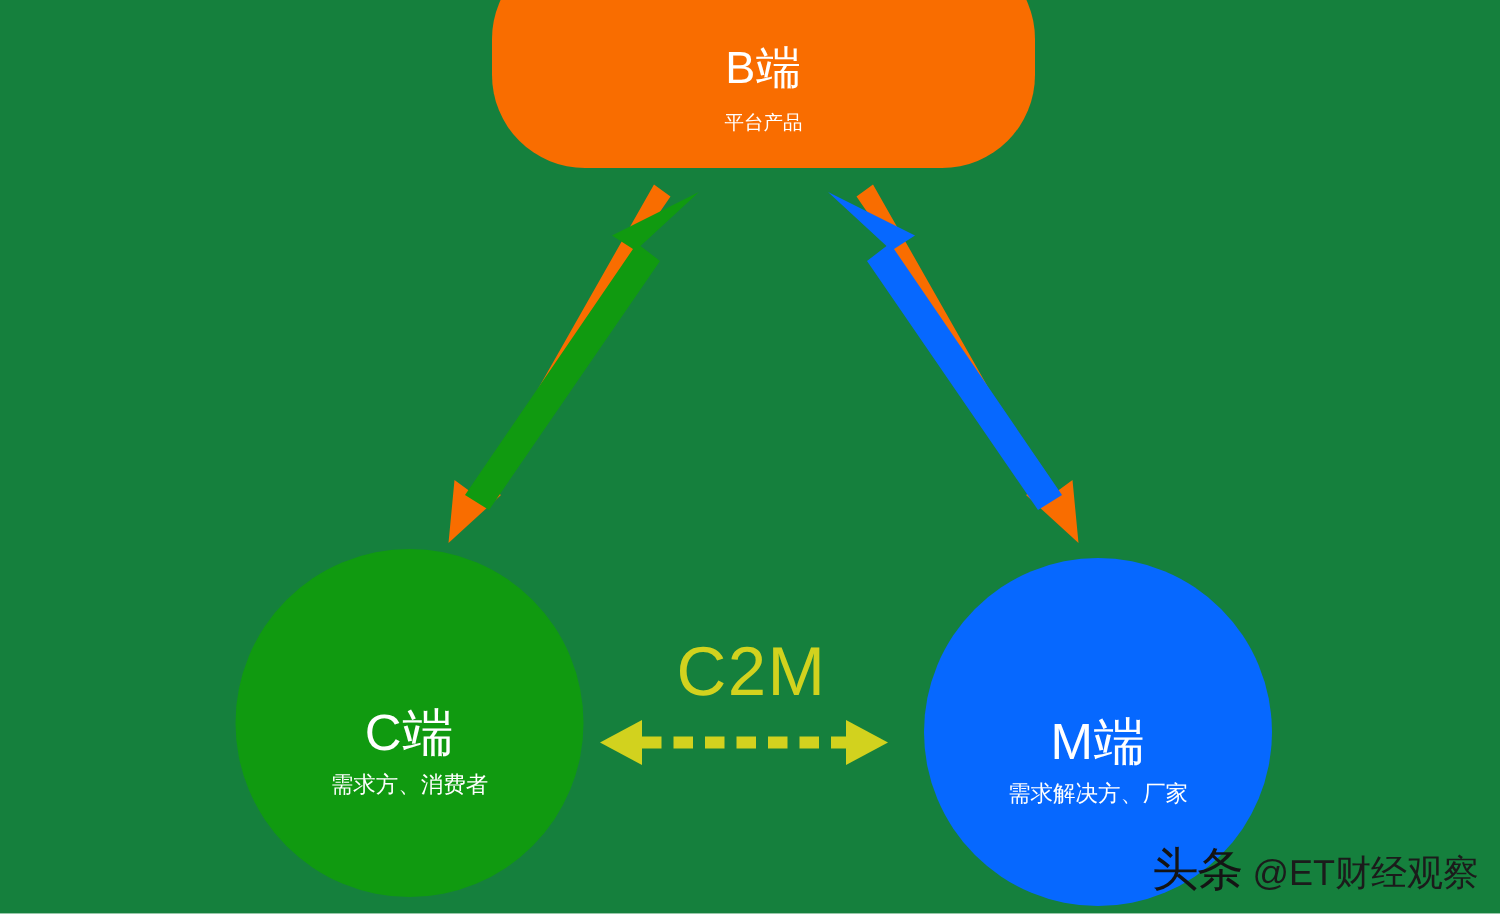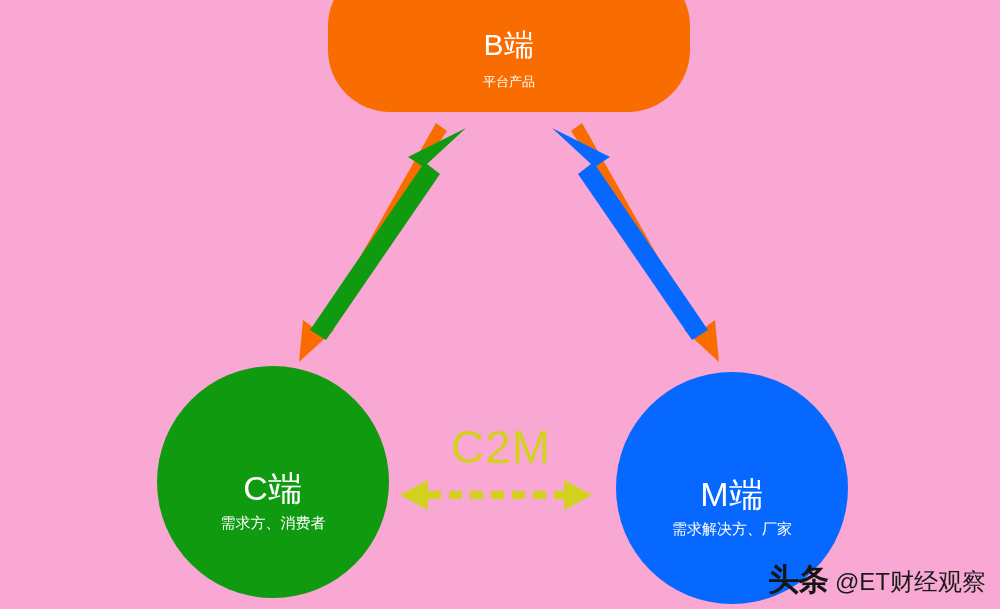--- a/index.html
+++ b/index.html
@@ -7,21 +7,21 @@
     padding: 0;
     background: #ffffff;
   }
   body {
     font-family: "Liberation Sans", "DejaVu Sans", sans-serif;
   }
   #canvas {
     position: relative;
     width: 1000px;
     height: 609px;
-    background: #f9a8d4;
+    background: #15803d;
     overflow: hidden;
   }
   #diagram-svg {
     position: absolute;
     left: 0;
     top: 0;
     width: 1000px;
     height: 609px;
   }
   .node-label-main {
@@ -54,21 +54,21 @@
     right: 14px;
     bottom: 14px;
     display: flex;
     align-items: baseline;
     gap: 7px;
     line-height: 1;
     white-space: nowrap;
   }
   .watermark-brand {
     font-size: 31px;
-    font-weight: 700;
+    font-weight: 400;
     color: #141414;
     letter-spacing: -1px;
   }
   .watermark-handle {
     font-size: 24px;
     font-weight: 400;
     color: #1b1b1b;
     letter-spacing: 0px;
   }
 </style>

